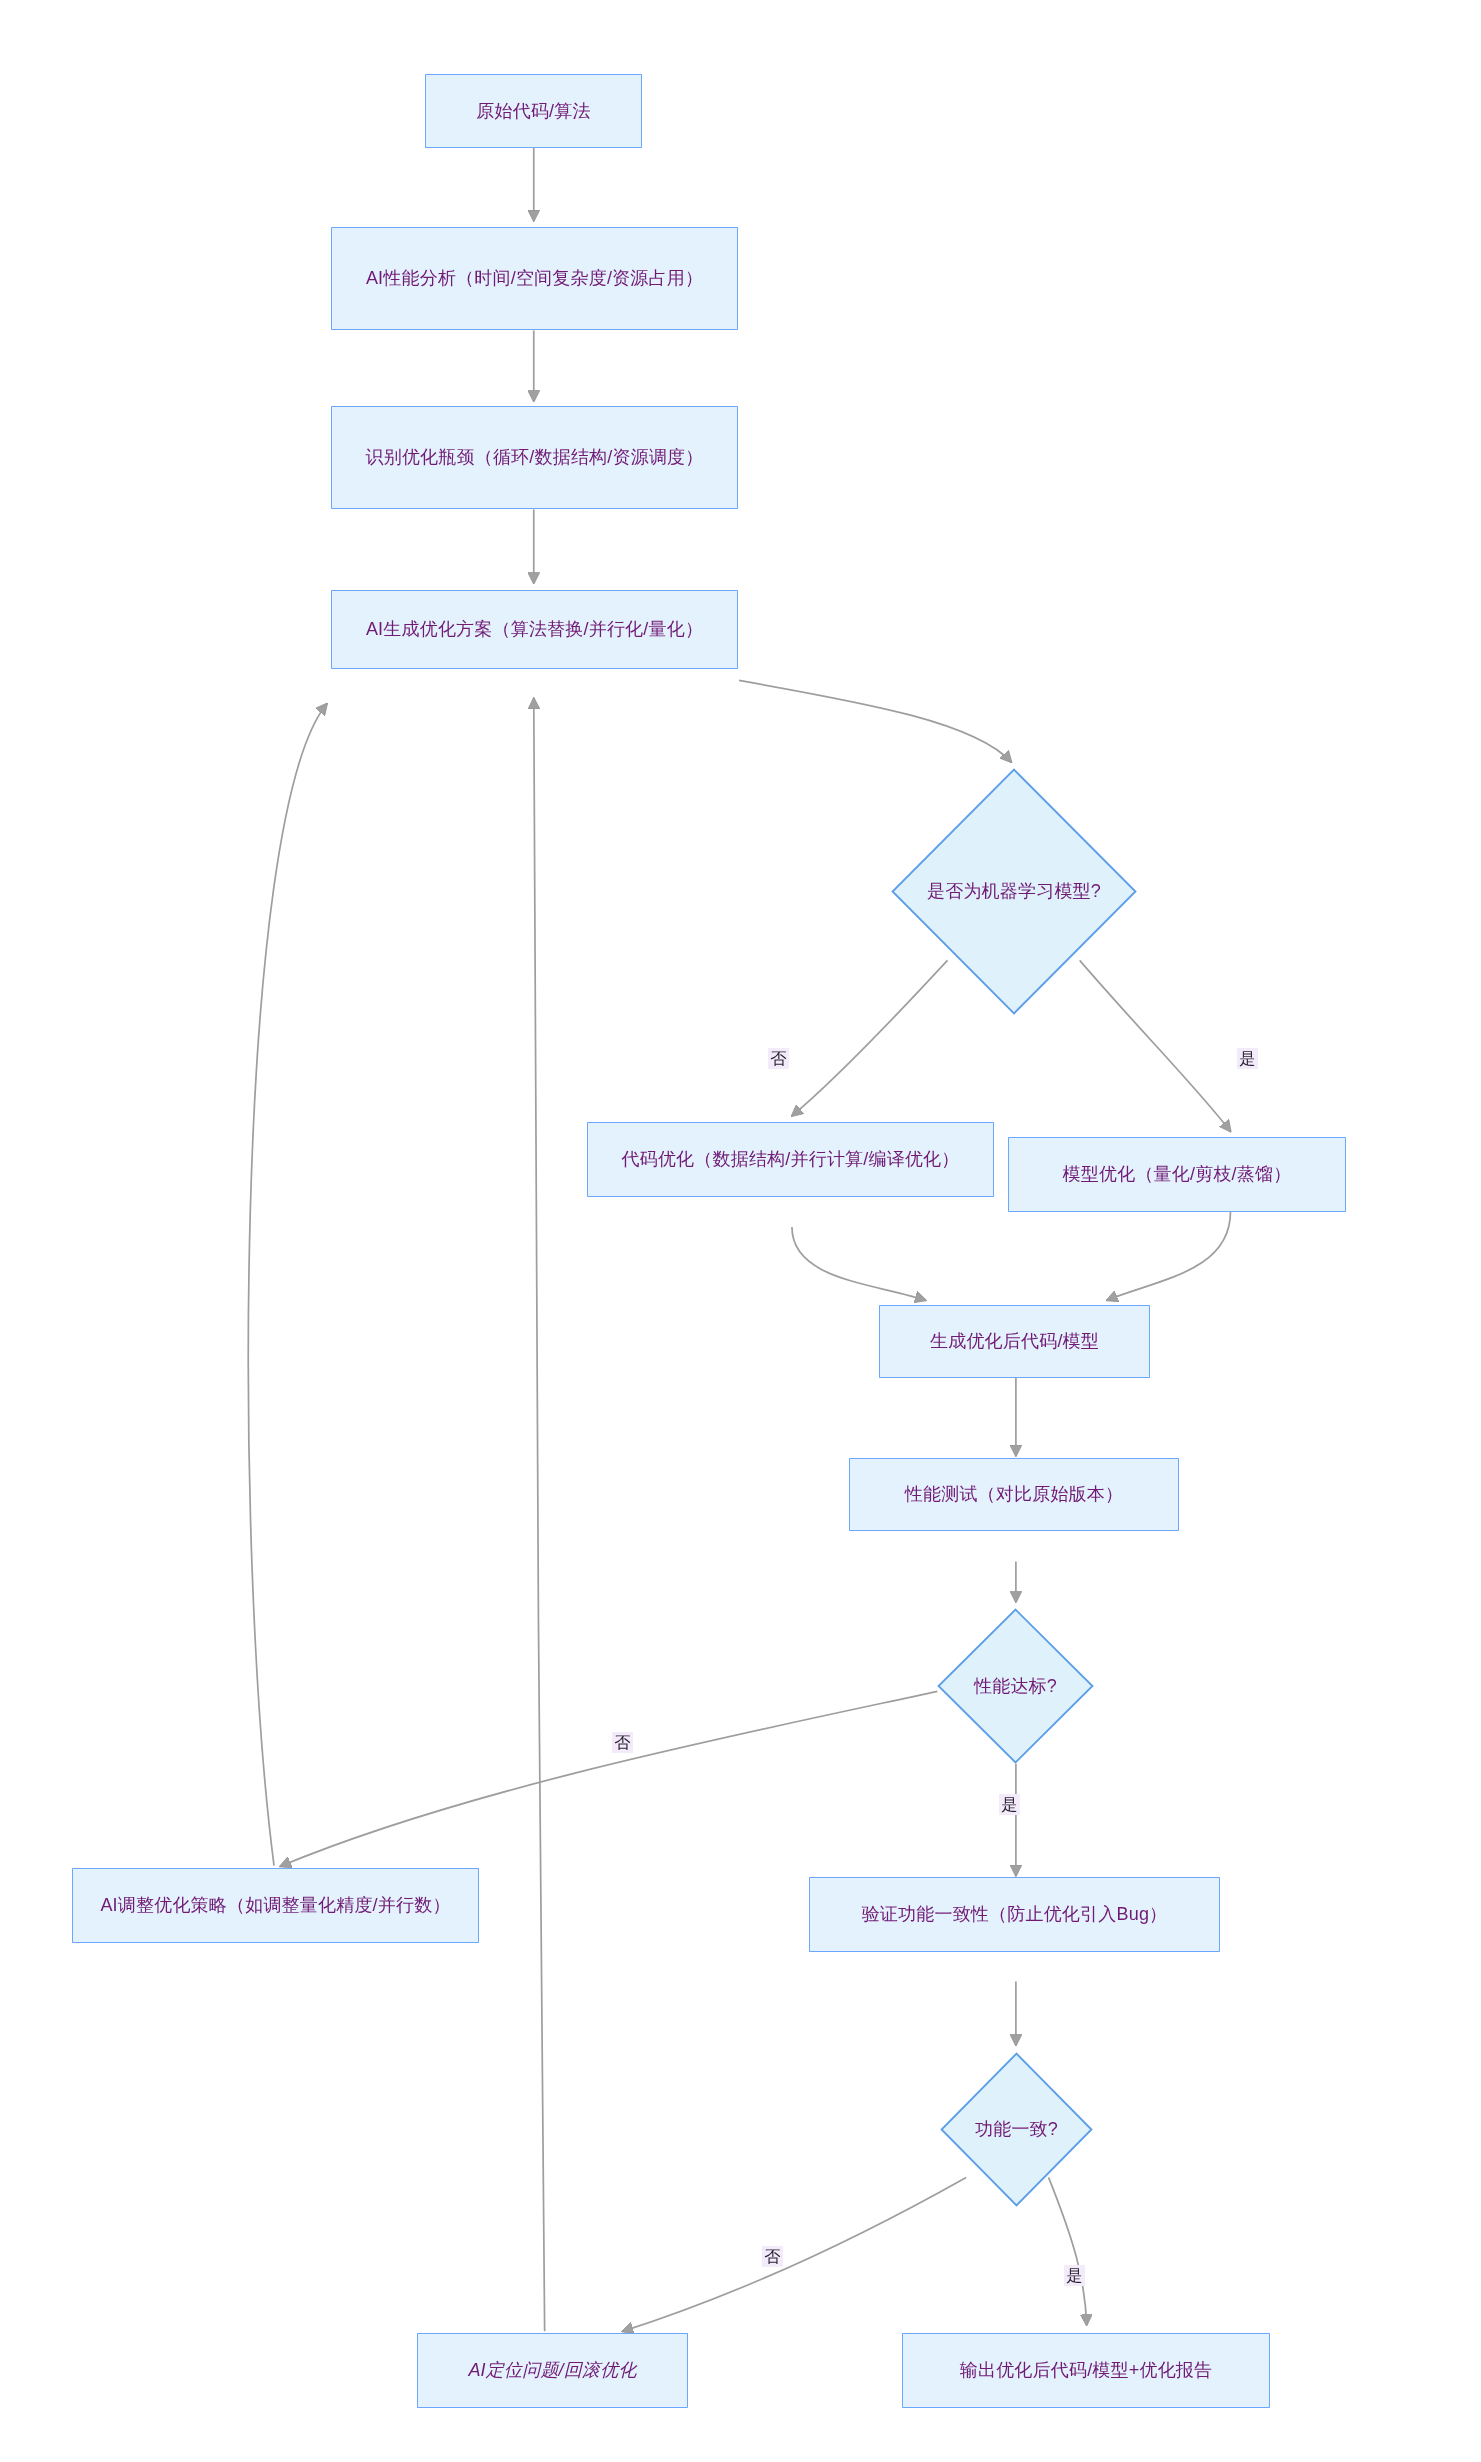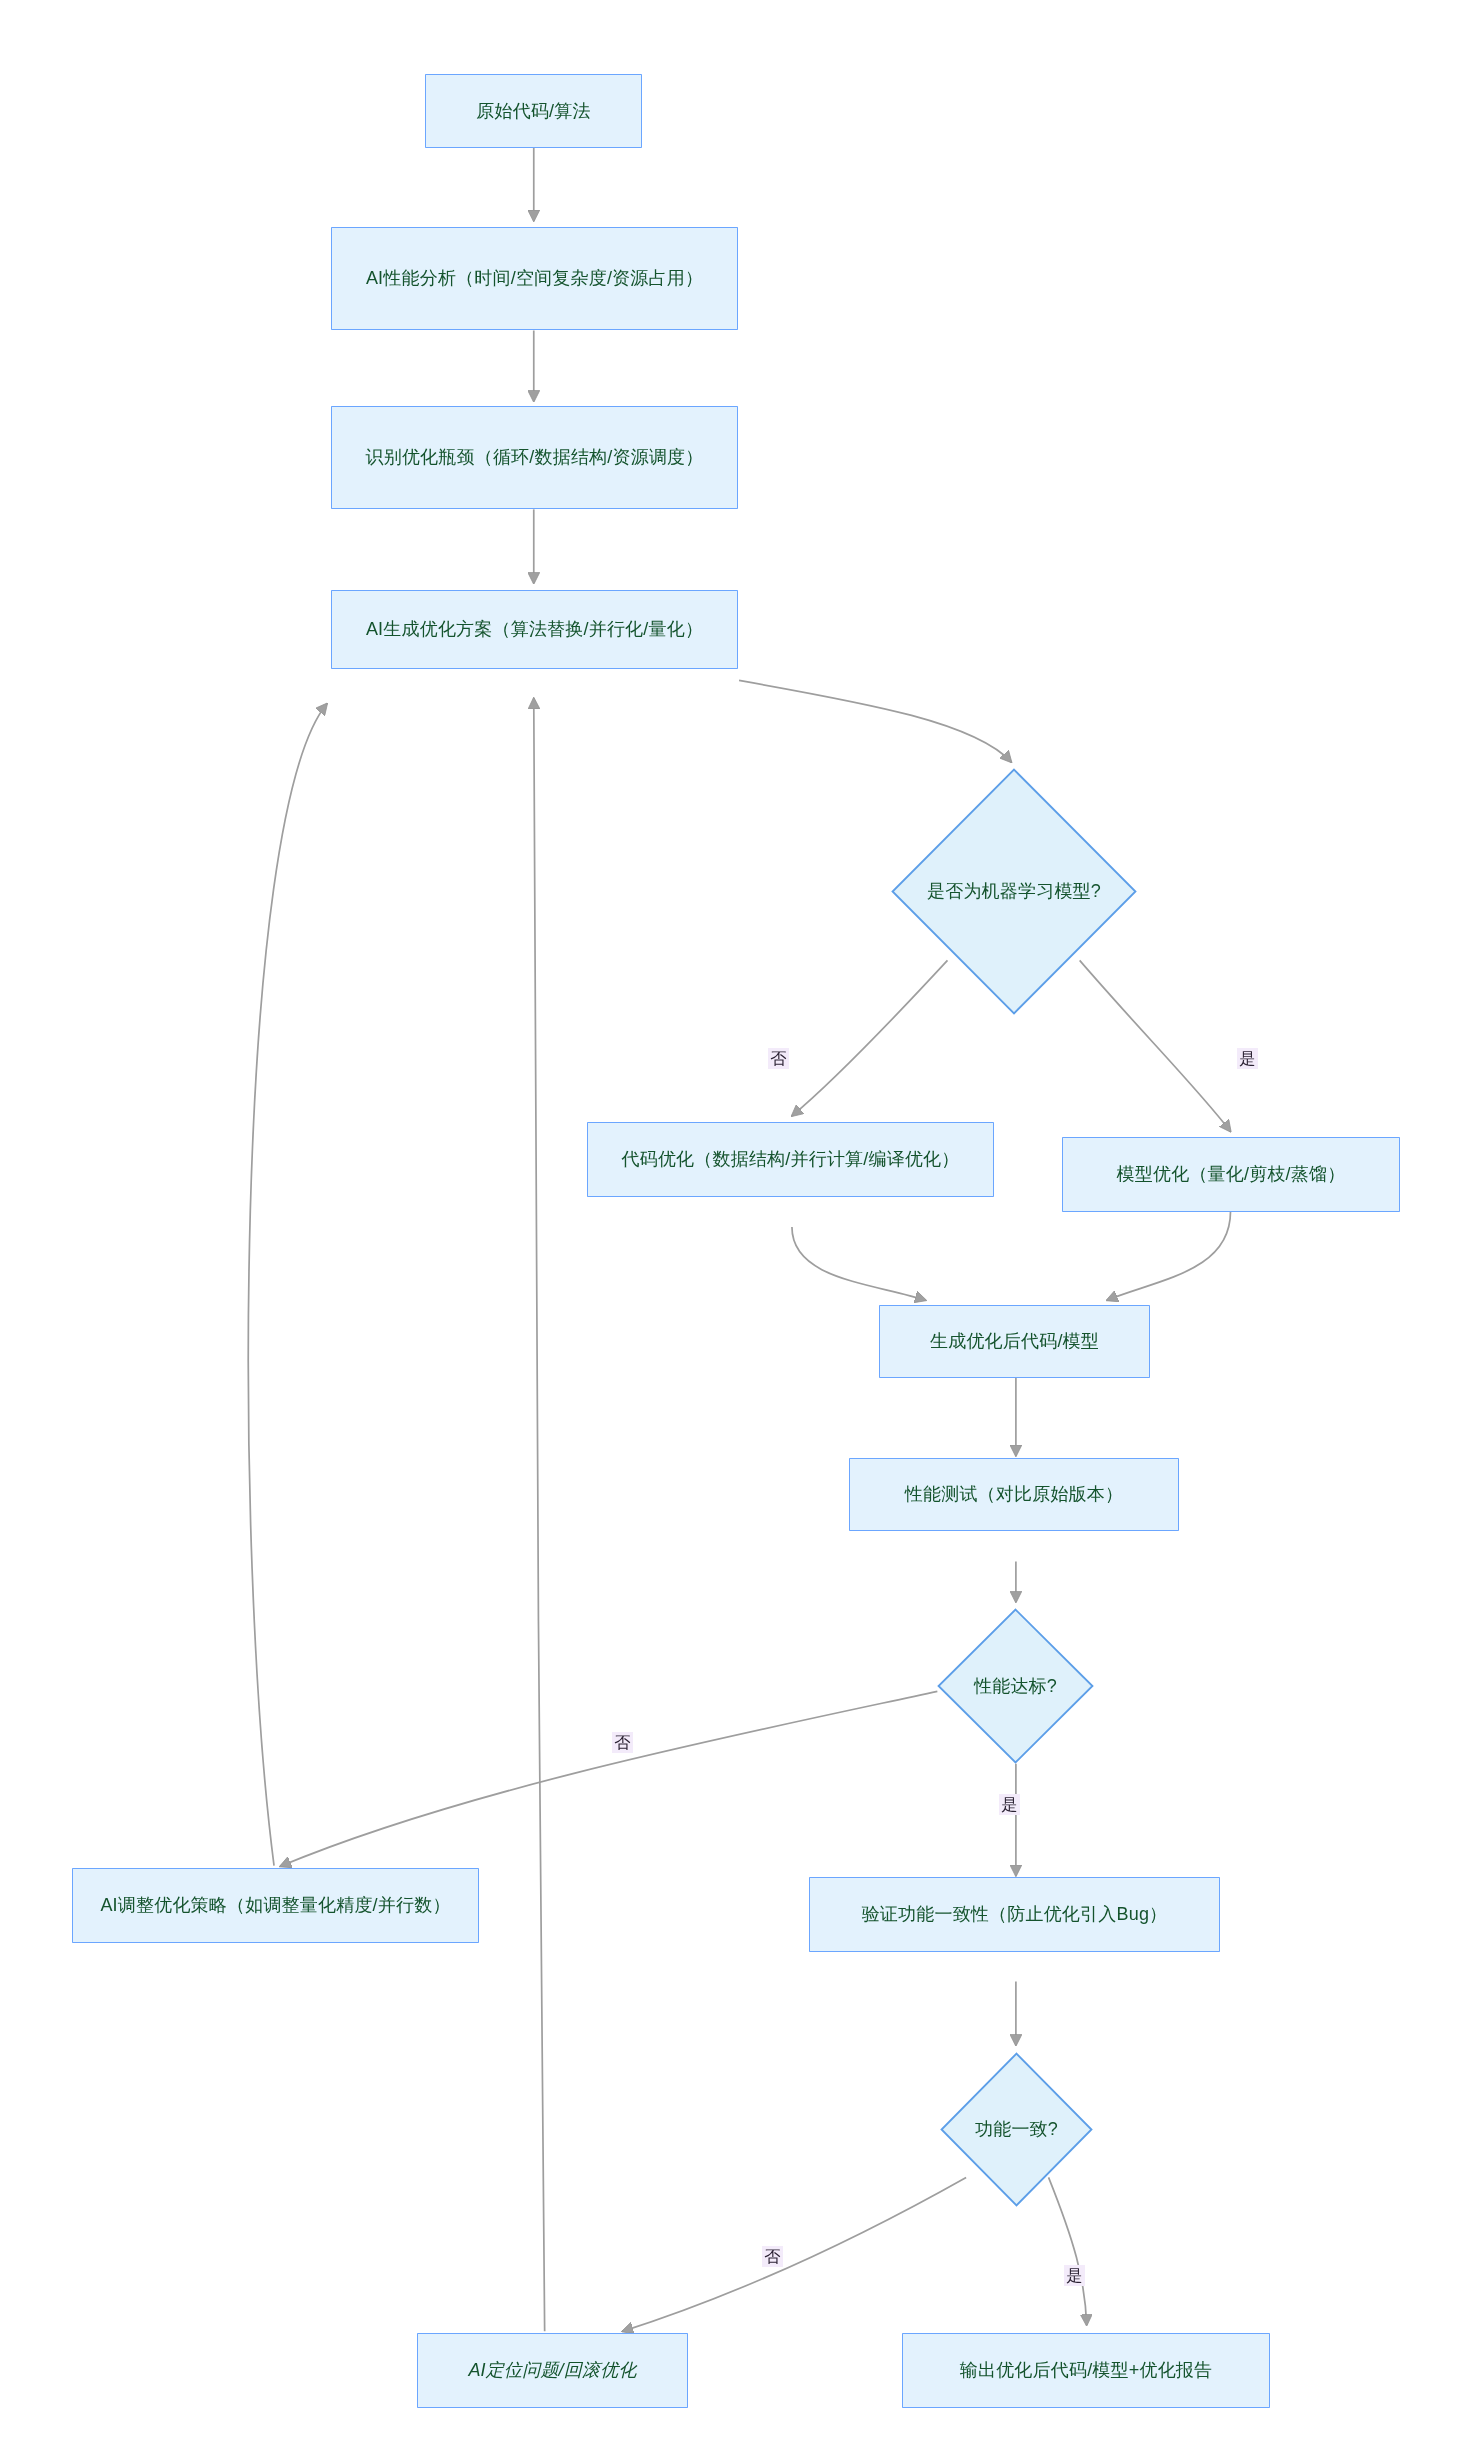--- a/index.html
+++ b/index.html
@@ -25,21 +25,21 @@
     height: 2462px;
     pointer-events: none;
   }
   .node {
     position: absolute;
     box-sizing: border-box;
     display: flex;
     align-items: center;
     justify-content: center;
     text-align: center;
-    color: #14532d;
+    color: #701a75;
     font-size: 18px;
     line-height: 1.48;
     letter-spacing: 0.2px;
   }
   .node.process {
     background: #e3f2fd;
     border: 1.6px solid #6ba6ff;
     border-radius: 0.8px;
     padding: 4.7px 11px;
   }
@@ -141,21 +141,21 @@
     <svg class="diamond-shape" viewBox="0 0 316 317" preserveAspectRatio="none">
       <polygon points="158,2 314,158.5 158,315 2,158.5" fill="#dff1fb" stroke="#5c9ee8" stroke-width="2.4"></polygon>
     </svg>
     <span class="diamond-label">是否为机器学习模型?</span>
   </div>
 
   <div class="node process" style="left:587px; top:1122px; width:407px; height:75px;">
     <span>代码优化（数据结构/并行计算/编译优化）</span>
   </div>
 
-  <div class="node process" style="left:1062px; top:1137px; width:338px; height:75px;">
+  <div class="node process" style="left:1008px; top:1137px; width:338px; height:75px;">
     <span>模型优化（量化/剪枝/蒸馏）</span>
   </div>
 
   <div class="node process" style="left:879px; top:1305px; width:271px; height:73px;">
     <span>生成优化后代码/模型</span>
   </div>
 
   <div class="node process" style="left:849px; top:1458px; width:330px; height:73px;">
     <span>性能测试（对比原始版本）</span>
   </div>

